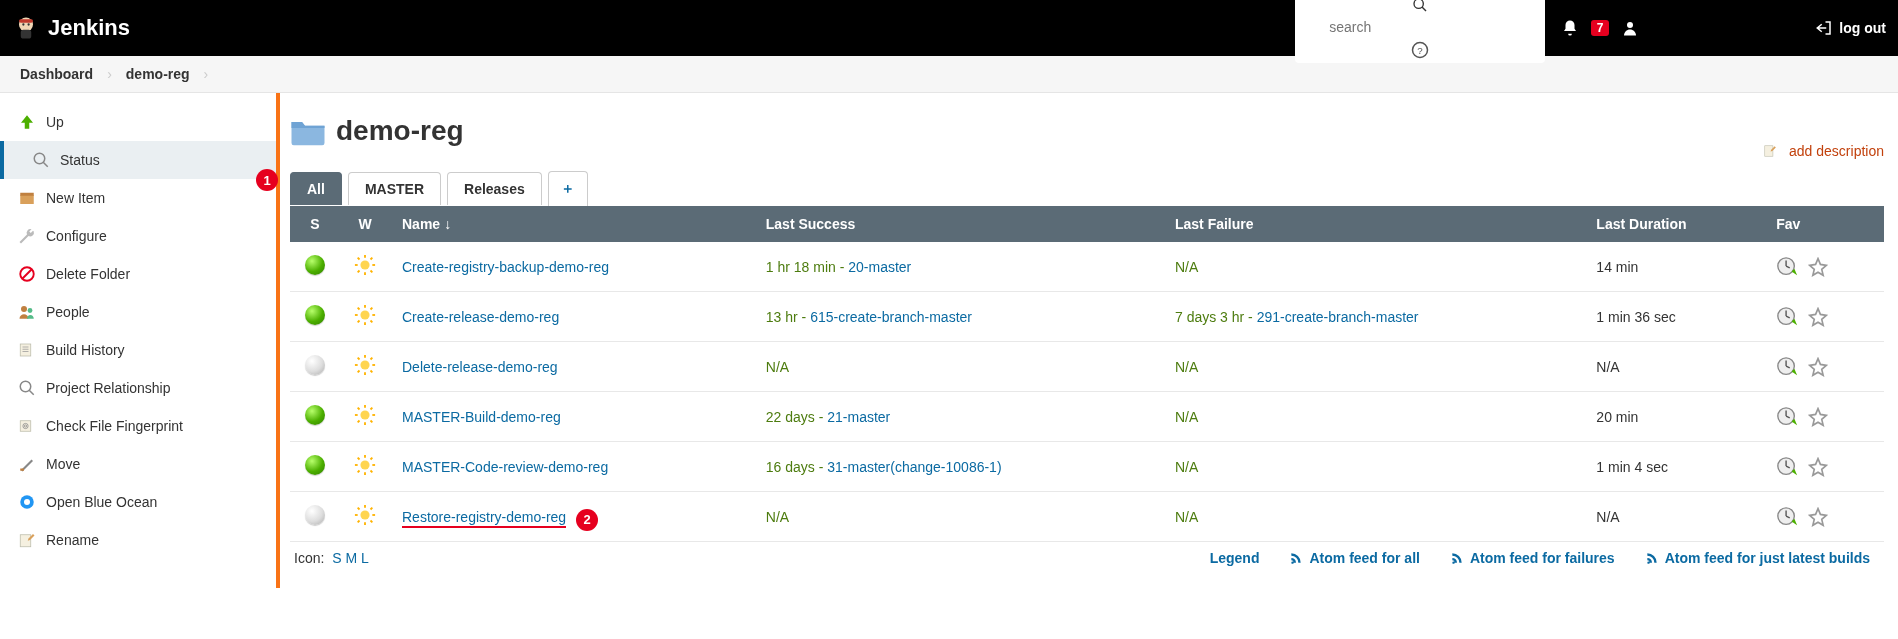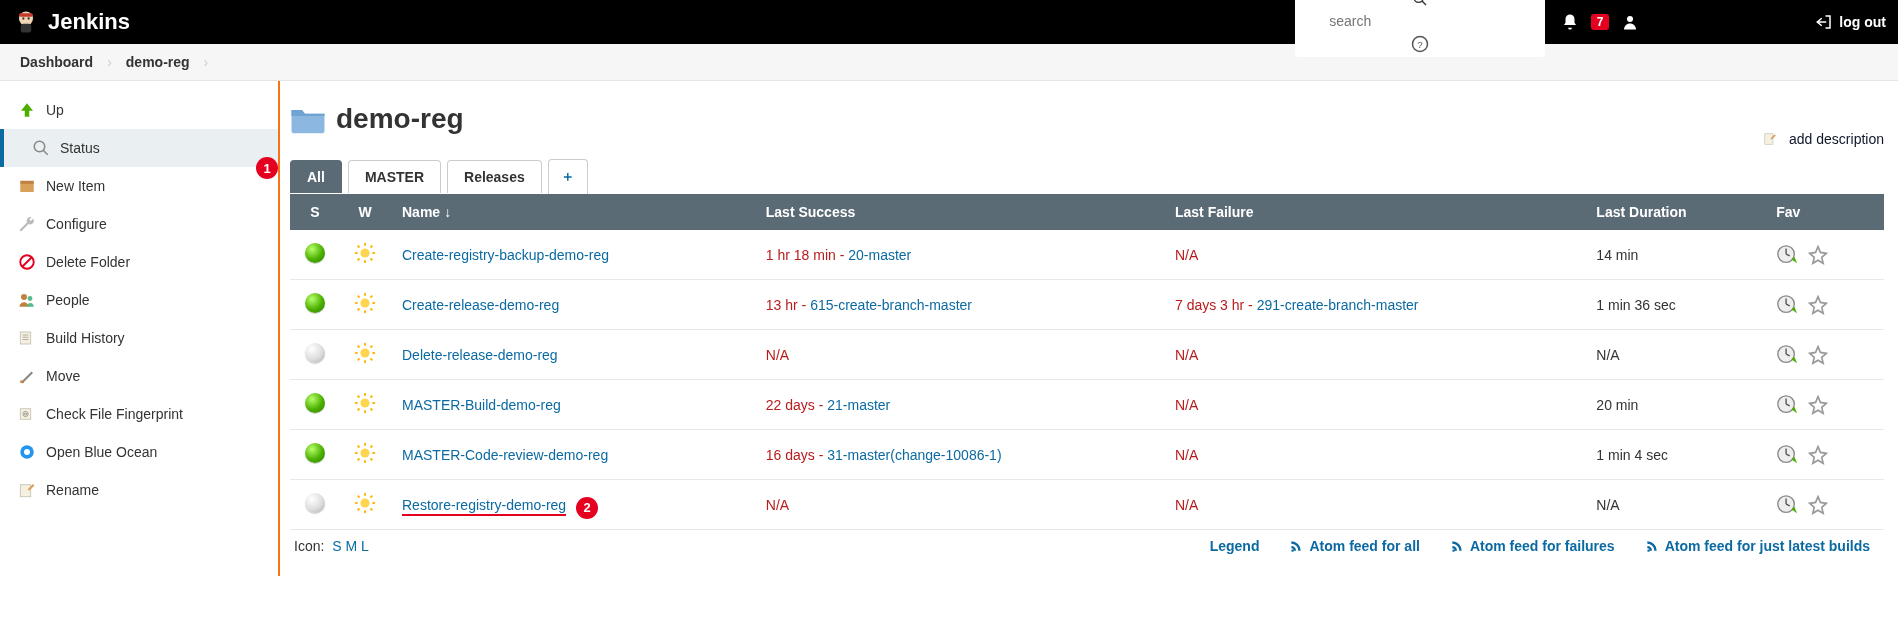--- a/index.html
+++ b/index.html
@@ -1,62 +1,62 @@
 <!DOCTYPE html>
 <html><head>
 <meta charset="utf-8">
 <style>
 * { box-sizing: border-box; margin: 0; padding: 0; }
 body { font-family: "Helvetica Neue", Helvetica, Arial, sans-serif; font-size: 14px; color: #333; background: #fff; }
 a { color: #0b6aa2; text-decoration: none; cursor: pointer; }
 
-.topbar { background: #000; height: 44px; display: flex; align-items: center; padding: 0 12px; color: #fff; }
+.topbar { background: #000; height: 56px; display: flex; align-items: center; padding: 0 12px; color: #fff; }
 .logo-wrap { display: flex; align-items: center; gap: 8px; font-size: 22px; font-weight: bold; }
 .logo-icon { width: 28px; height: 28px; }
 .top-spacer { flex: 1; }
 .searchbox { background: #fff; border-radius: 4px; display: flex; align-items: center; padding: 4px 8px; width: 250px; gap: 6px; flex-direction: column; }
 .searchbox input { border: none; outline: none; flex: 1; font-size: 14px; color: #777; background: transparent; }
 .searchbox .help { color: #555; }
 .top-icons { display: flex; align-items: center; gap: 12px; margin-left: 16px; }
 .notif-badge { background: #e6001f; color: #fff; font-weight: bold; font-size: 12px; padding: 1px 6px; border-radius: 3px; }
 .user-block { display: flex; align-items: center; gap: 6px; margin-left: 12px; }
 .user-black-bar { width: 150px; height: 22px; background: #000; }
 .logout { display: flex; align-items: center; gap: 6px; margin-left: 20px; font-weight: bold; }
 
 .breadcrumb-bar { background: #f6f6f6; border-bottom: 1px solid #e5e5e5; padding: 10px 20px; font-size: 14px; font-weight: bold; display: flex; align-items: center; gap: 14px; }
 .breadcrumb-bar .sep { color: #ccc; font-weight: normal; }
 
 .main { display: flex; }
-.sidebar { width: 280px; min-width: 280px; border-right: 2px solid #f97316; padding-top: 10px; }
+.sidebar { width: 280px; min-width: 280px; border-right: 4px solid #f97316; padding-top: 10px; }
 .side-item { display: flex; align-items: center; gap: 10px; padding: 10px 18px; font-size: 14px; cursor: pointer; }
 .side-item.active { background: #eaeff2; border-left: 4px solid #0b6aa2; padding-left: 28px; }
 .side-icon { width: 18px; height: 18px; flex-shrink: 0; }
 
 .content { flex: 1; padding: 14px 14px 14px 0; position: relative; }
 .page-header { display: flex; align-items: center; gap: 10px; padding: 8px 0 14px 10px; }
 .page-header .folder { width: 36px; height: 32px; }
 .page-title { font-size: 28px; font-weight: bold; }
-.add-desc { position: absolute; right: 14px; top: 50px; font-size: 14px; color: #0f172a; display: flex; align-items: center; gap: 12px;}
+.add-desc { position: absolute; right: 14px; top: 50px; font-size: 14px; color: #c2410c; display: flex; align-items: center; gap: 12px;}
 
 .tabs-row { position: relative; display: flex; align-items: center; gap: 6px; padding-left: 10px; margin-top: 10px; }
 .annot-1 { position: absolute; left: -24px; top: -2px; }
 .annot-badge { width: 22px; height: 22px; border-radius: 50%; background: #e6001f; color: #fff; font-weight: bold; font-size: 13px; display: flex; align-items: center; justify-content: center; }
 
 .tab { padding: 8px 16px; border: 1px solid #ccc; border-bottom: none; border-radius: 4px 4px 0 0; background: #fff; font-weight: bold; cursor: pointer; }
 .tab.active { background: #5b6b76; color: #fff; border-color: #5b6b76; }
 .tab.add { padding: 8px 12px; color: #0b6aa2; }
 
 table.jobs { width: calc(100% - 10px); margin-left: 10px; border-collapse: collapse; }
 table.jobs thead th { background: #5b6b76; color: #fff; text-align: left; padding: 10px 12px; font-weight: bold; font-size: 14px; }
 table.jobs tbody td { padding: 12px; border-bottom: 1px solid #e8e8e8; font-size: 14px; vertical-align: middle; }
 .col-s { width: 50px; text-align: center !important; }
 .col-w { width: 50px; text-align: center !important; }
 .job-name { color: #0b6aa2; }
 .job-name.underlined { border-bottom: 2px solid #e6001f; padding-bottom: 1px; }
-.na { color: #b91c1c; text-align: right; }
+.na { color: #4d7c0f; text-align: right; }
 .fav-cell { display: flex; align-items: center; gap: 10px; }
 .relname-cell { position: relative; }
 
 .ball-green, .ball-grey { width: 20px; height: 20px; border-radius: 50%; display: inline-block; }
 .ball-green { background: radial-gradient(circle at 35% 30%, #b7ff6b, #4caf00 55%, #2e7d00); box-shadow: 0 1px 1px rgba(0,0,0,0.2); }
 .ball-grey  { background: radial-gradient(circle at 35% 30%, #fff, #ddd 55%, #aaa); box-shadow: 0 1px 1px rgba(0,0,0,0.2); }
 
 .footer-row { display: flex; align-items: center; padding: 8px 14px 8px 14px; gap: 30px; font-size: 14px; }
 .footer-row .icon-sizes { margin-left: 0; }
 .footer-row .spacer { flex: 1; }
@@ -171,32 +171,39 @@
       <svg class="side-icon" viewBox="0 0 24 24">
           <rect x="3" y="4" width="14" height="16" fill="#f5f0e0" stroke="#bba" stroke-width="1"></rect>
           <line x1="6" y1="8" x2="14" y2="8" stroke="#999"></line>
           <line x1="6" y1="11" x2="14" y2="11" stroke="#999"></line>
           <line x1="6" y1="14" x2="14" y2="14" stroke="#999"></line>
         </svg>
       <span>Build History</span>
     </div>
     <div class="side-item">
       <svg class="side-icon" viewBox="0 0 24 24">
-          <path d="M4 20L18 6l2 2L6 22z" fill="#888"></path>
-          <rect x="3" y="18" width="5" height="3" fill="#c08040"></rect>
-        </svg>
-      <span>Move</span>
+          <circle cx="10" cy="10" r="7" fill="none" stroke="#888" stroke-width="2"></circle>
+          <line x1="15" y1="15" x2="21" y2="21" stroke="#888" stroke-width="2"></line>
+        </svg>
+      <span>Project Relationship</span>
     </div>
     <div class="side-item">
       <svg class="side-icon" viewBox="0 0 24 24">
           <rect x="3" y="5" width="14" height="14" fill="#f5f0e0" stroke="#bba"></rect>
           <circle cx="10" cy="12" r="3.5" fill="none" stroke="#888"></circle>
           <circle cx="10" cy="12" r="1.5" fill="none" stroke="#888"></circle>
         </svg>
       <span>Check File Fingerprint</span>
+    </div>
+    <div class="side-item">
+      <svg class="side-icon" viewBox="0 0 24 24">
+          <path d="M4 20L18 6l2 2L6 22z" fill="#888"></path>
+          <rect x="3" y="18" width="5" height="3" fill="#c08040"></rect>
+        </svg>
+      <span>Move</span>
     </div>
     <div class="side-item">
       <svg class="side-icon" viewBox="0 0 24 24">
           <circle cx="12" cy="12" r="9" fill="#2196f3"></circle>
           <circle cx="12" cy="12" r="4" fill="#fff"></circle>
         </svg>
       <span>Open Blue Ocean</span>
     </div>
     <div class="side-item">
       <svg class="side-icon" viewBox="0 0 24 24">

